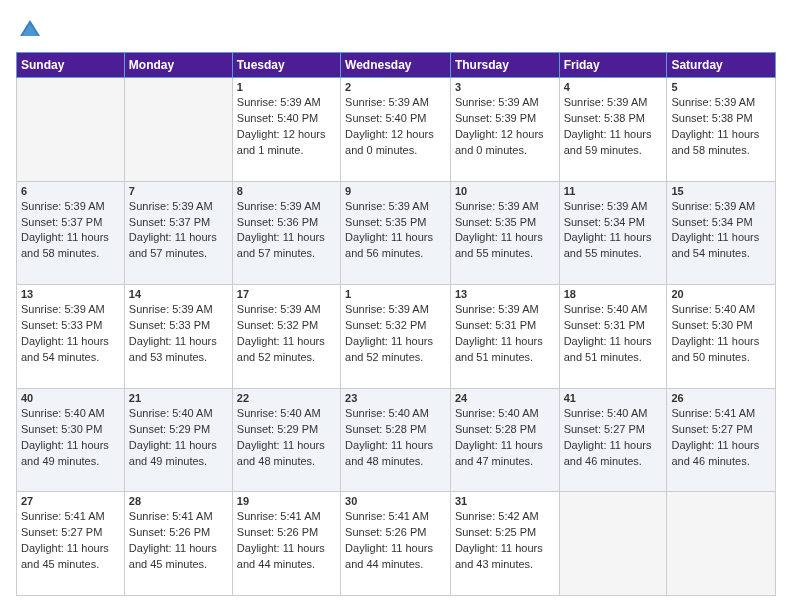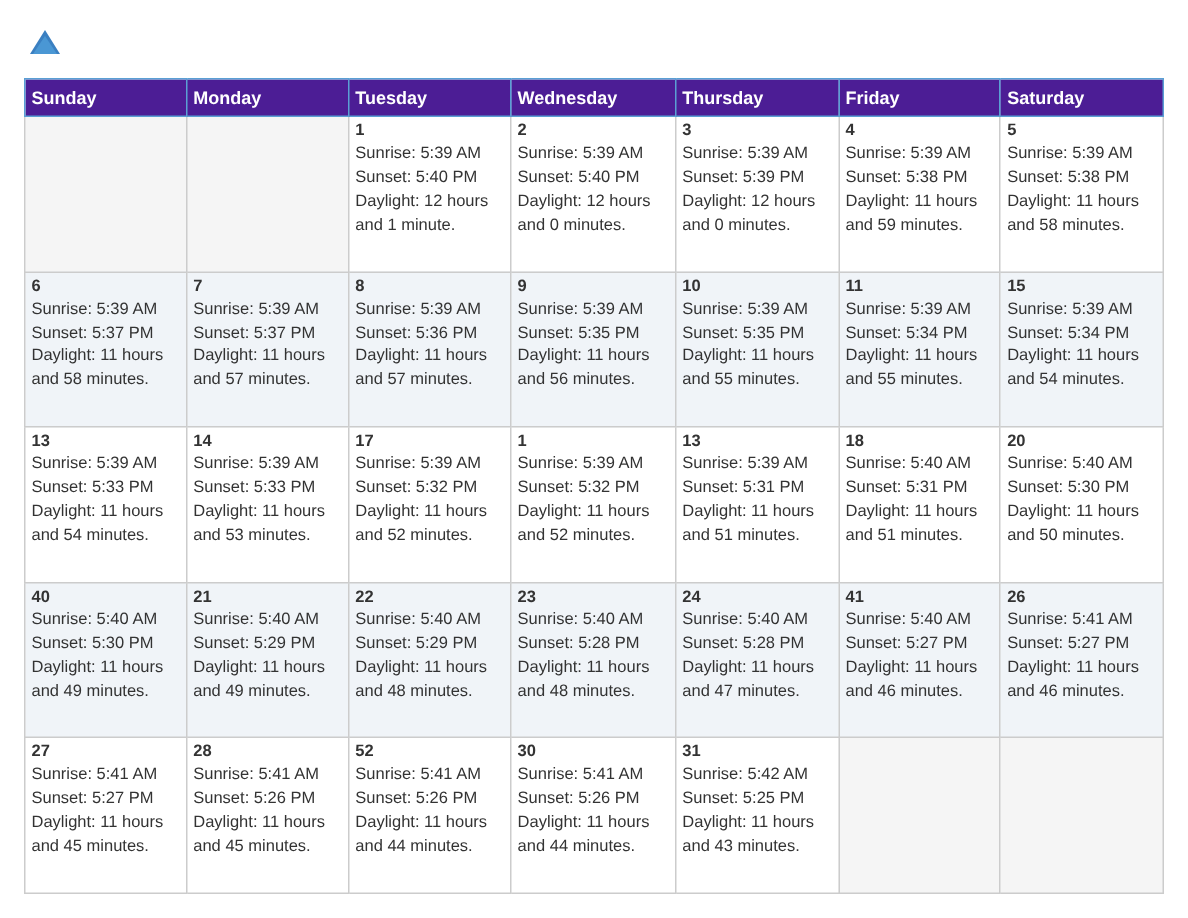--- a/index.html
+++ b/index.html
@@ -253,21 +253,21 @@
         <tr>
           <td>
             <span class="day-num">27</span>
             <div class="day-info">Sunrise: 5:41 AM<br>Sunset: 5:27 PM<br>Daylight: 11 hours and 45 minutes.</div>
           </td>
           <td>
             <span class="day-num">28</span>
             <div class="day-info">Sunrise: 5:41 AM<br>Sunset: 5:26 PM<br>Daylight: 11 hours and 45 minutes.</div>
           </td>
           <td>
-            <span class="day-num">52</span>
+            <span class="day-num">19</span>
             <div class="day-info">Sunrise: 5:41 AM<br>Sunset: 5:26 PM<br>Daylight: 11 hours and 44 minutes.</div>
           </td>
           <td>
             <span class="day-num">30</span>
             <div class="day-info">Sunrise: 5:41 AM<br>Sunset: 5:26 PM<br>Daylight: 11 hours and 44 minutes.</div>
           </td>
           <td>
             <span class="day-num">31</span>
             <div class="day-info">Sunrise: 5:42 AM<br>Sunset: 5:25 PM<br>Daylight: 11 hours and 43 minutes.</div>
           </td>

